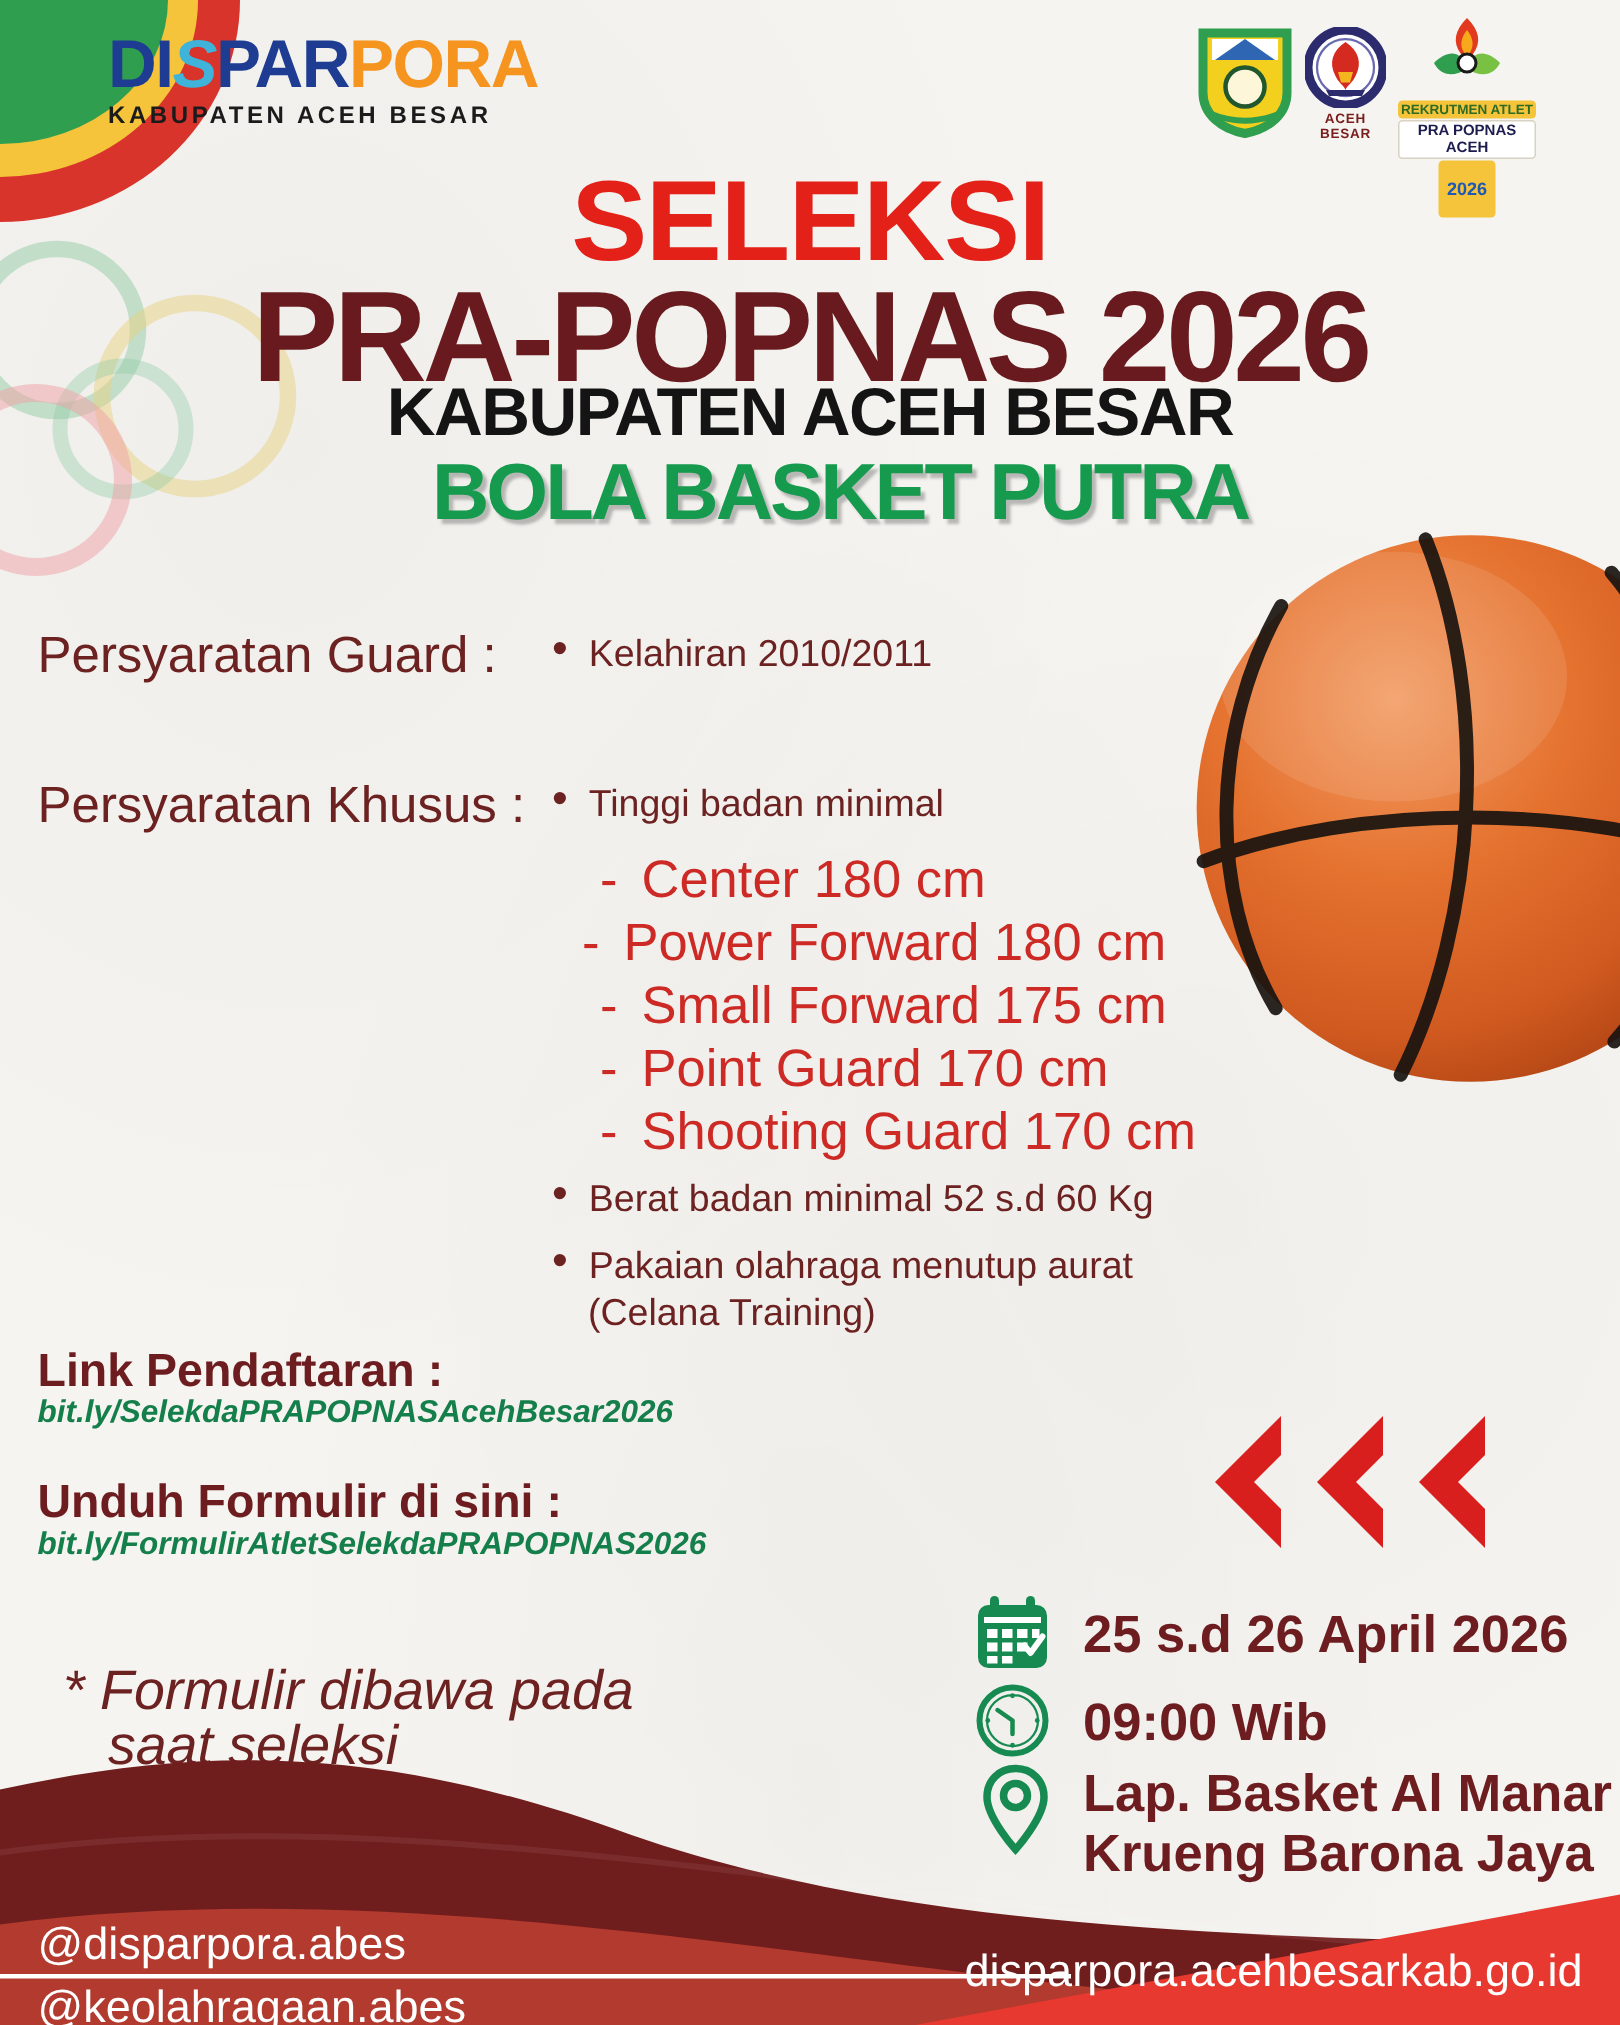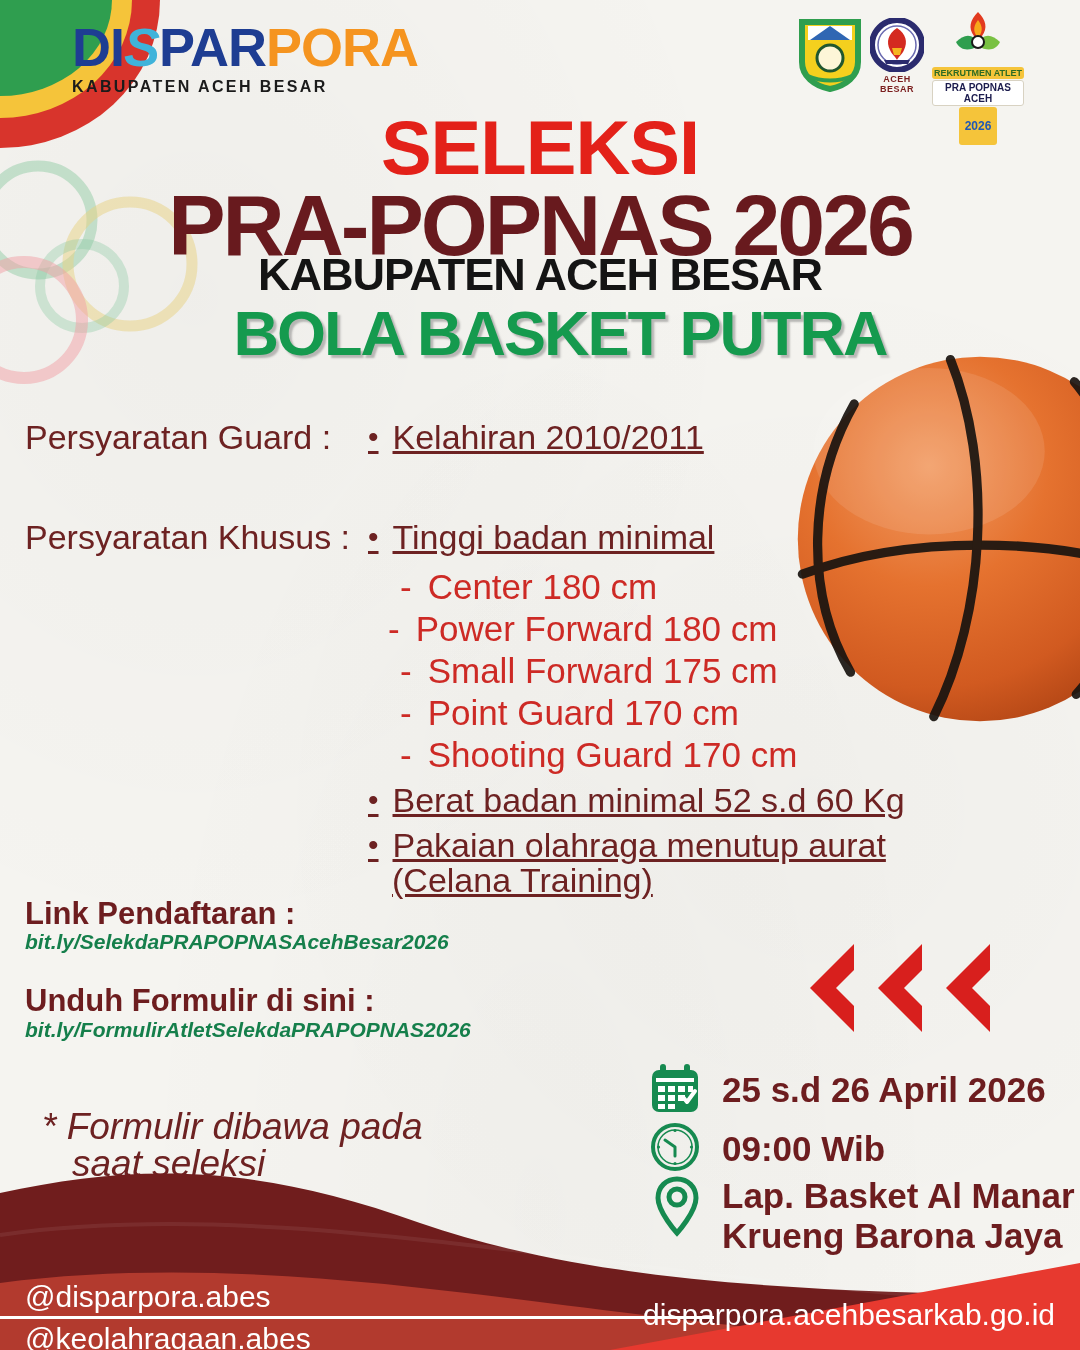--- a/index.html
+++ b/index.html
@@ -12,38 +12,38 @@
   .abs{position:absolute;}
 
   
   .arc{position:absolute;border-radius:50%;}
   .arc.red{left:-160px;top:-148px;width:320px;height:296px;background:#d8342c;}
   .arc.yellow{left:-132px;top:-118px;width:264px;height:236px;background:#f5c43a;}
   .arc.green{left:-112px;top:-96px;width:224px;height:192px;background:#2f9e4f;}
 
   
   .brand{left:72px;top:20px;}
-  .brand-word{font-size:54px;font-weight:bold;letter-spacing:-1px;line-height:1;}
+  .brand-word{font-size:45px;font-weight:bold;letter-spacing:-1px;line-height:1;}
   .brand-word .p1,.brand-word .p3{color:#1e3d92;}
   .brand-word .p2{color:#3fb3da;font-style:italic;}
   .brand-word .p4{color:#f5941f;}
   .brand-tag{font-size:16px;font-weight:bold;color:#1b1b1b;letter-spacing:2.4px;margin-top:4px;}
 
   
   .center{left:0;right:0;text-align:center;}
   .t-seleksi{top:110px;font-size:76px;font-weight:900;color:#e32119;letter-spacing:-1px;line-height:1;}
   .t-pra{top:182px;font-size:86px;font-weight:900;color:#681a1e;letter-spacing:-3px;line-height:1;}
   .t-kab{top:252px;font-size:45px;font-weight:900;color:#141414;letter-spacing:-1px;line-height:1;}
-  .t-sport{top:302px;font-size:63px;font-weight:900;color:#159a4e;letter-spacing:-2px;line-height:1;
+  .t-sport{top:302px;font-size:53px;font-weight:900;color:#159a4e;letter-spacing:-2px;line-height:1;
     text-shadow:3px 3px 2px rgba(110,110,110,0.45);padding-left:40px;}
 
   
   .maroon{color:#6d2222;}
   .label{font-size:34px;}
-  .item{font-size:34px;text-decoration:underline;}
+  .item{font-size:25px;}
   .bullet::before{content:"•";margin-right:14px;font-size:30px;position:relative;top:-2px;}
   .redlist{color:#cd2a25;font-size:35px;}
   .dash::before{content:"-";margin-right:16px;}
 
   .linklabel{font-size:31px;font-weight:bold;color:#6d1d1f;}
   .linkurl{font-size:21px;font-weight:bold;font-style:italic;color:#157f4b;text-decoration:none;display:block;}
 
   .note{font-size:37px;font-style:italic;color:#6d2222;line-height:1.0;}
 
   .event-text{font-size:35px;font-weight:bold;color:#6d1d1f;line-height:1.15;}

